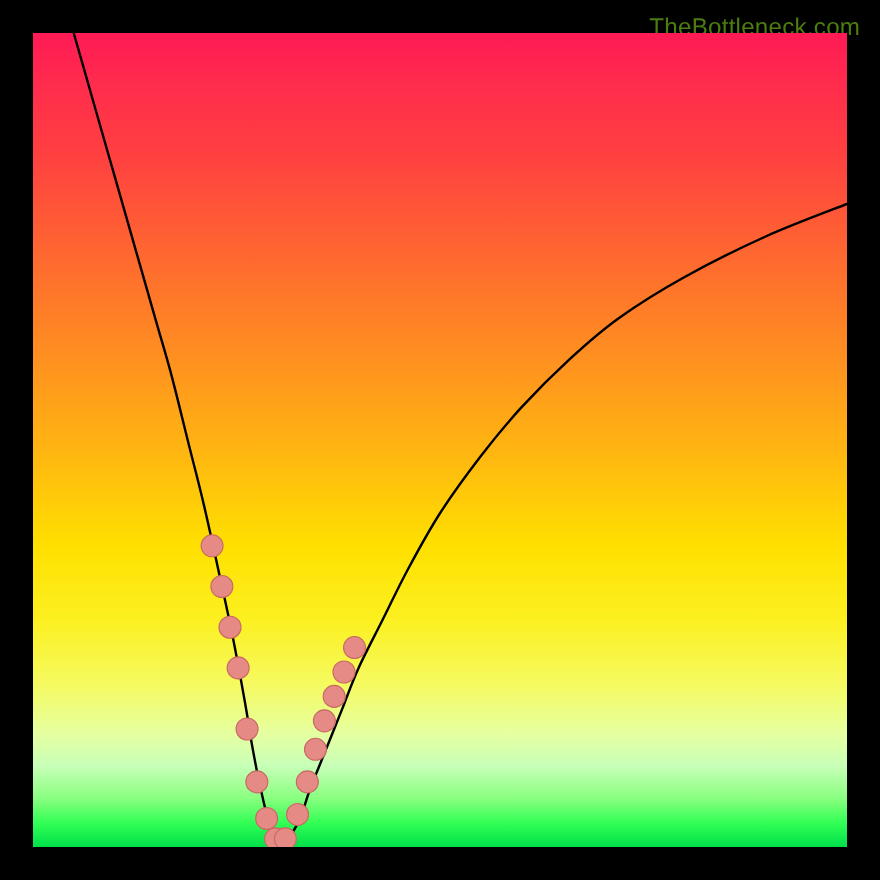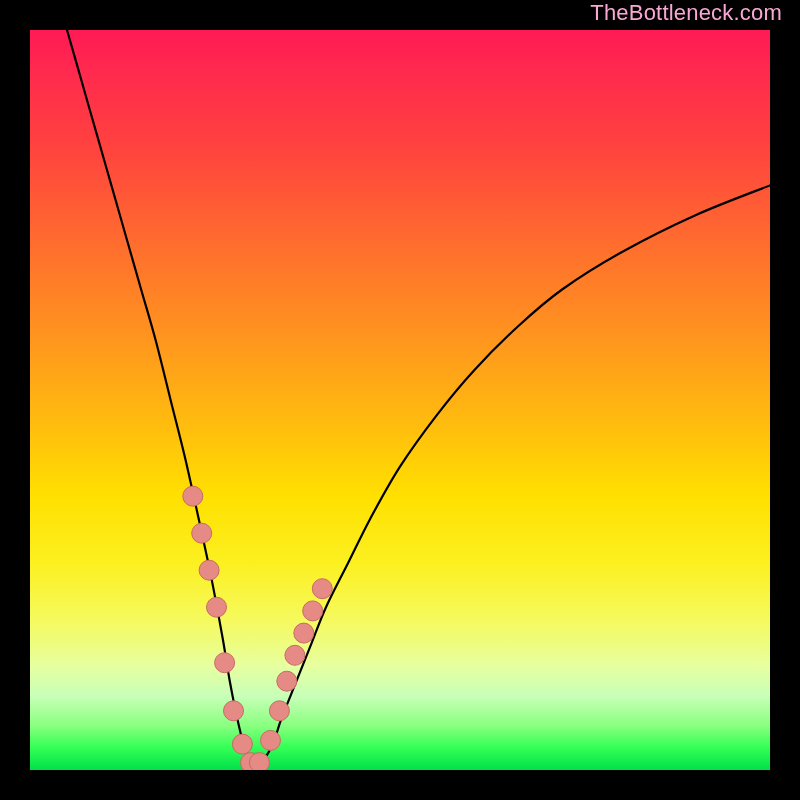--- a/index.html
+++ b/index.html
@@ -37,23 +37,23 @@
       #f5fa60 80%,
       #e6ffa0 86%,
       #c8ffb8 90%,
       #8aff80 94%,
       #33ff55 97%,
       #00e04a 100%
     );
   }
   .watermark {
     position: absolute;
-    top: 0;
+    top: 12px;
     right: 18px;
-    color: #f9a8d4;
+    color: #4d7c0f;
     font-size: 22px;
     letter-spacing: 0.2px;
     font-weight: 400;
   }
   svg.overlay {
     position: absolute;
     left: 0;
     top: 0;
     width: 740px;
     height: 740px;

